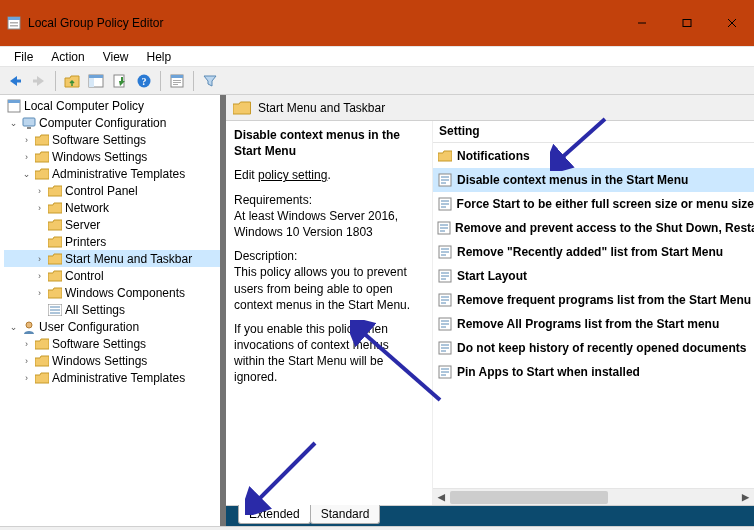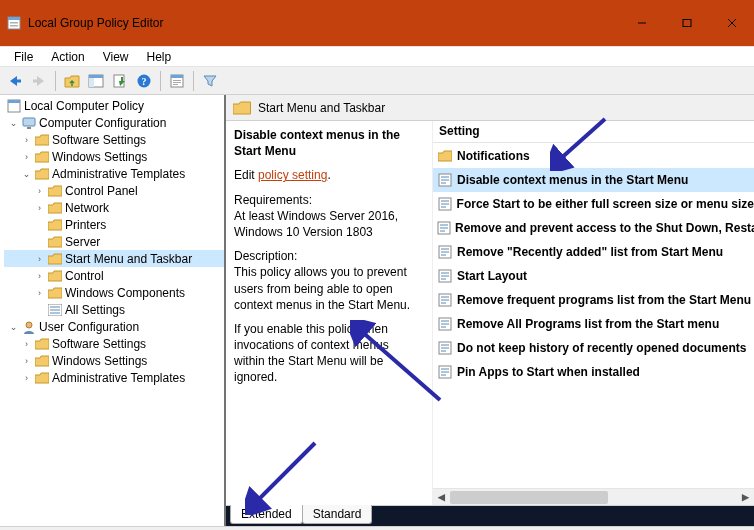--- a/index.html
+++ b/index.html
@@ -76,21 +76,21 @@
   }
 
   
   .client {
     display: flex;
     height: 432px;
     border-bottom: 1px solid #d0d0d0;
   }
   .tree-pane {
     width: 226px;
-    border-right: 2px solid #737373;
+    border-right: 6px solid #737373;
     padding: 2px 0 2px 4px;
     overflow: auto;
     position: relative;
   }
   .tree-node {
     display: flex;
     align-items: center;
     height: 17px;
     font-size: 12px;
     white-space: nowrap;
@@ -144,21 +144,21 @@
   }
   .detail-col {
     width:207px;
     padding:6px 10px 6px 8px;
     font-size:12px;
     line-height:1.35;
     border-right:1px solid #eee;
     overflow:hidden;
   }
   .detail-col .item-title { font-weight:bold; margin-bottom:8px; }
-  .detail-col .edit-link { color:#c2410c; text-decoration:underline; cursor:pointer; }
+  .detail-col .edit-link { color:#000000; text-decoration:underline; cursor:pointer; }
   .detail-col p { margin: 0 0 8px 0; }
   .list-col {
     flex:1;
     display:flex;
     flex-direction:column;
     min-width:0;
     font-weight:bold;
   }
   .list-header {
     height:22px;
@@ -198,24 +198,24 @@
     display:flex; align-items:center; justify-content:center;
     background:#f0f0f0;
     font-size:9px; color:#555;
   }
   .hscroll .track { flex:1; background:#f0f0f0; position:relative; height:17px; }
   .hscroll .thumb { position:absolute; left:0; top:2px; height:13px; width:55%; background:#cdcdcd; border-radius:2px; }
 
   
   .tabs {
     height:21px;
-    background:#0f172a;
+    background:#0c4a6e;
     display:flex;
     align-items:flex-start;
-    padding-left:4px;
+    padding-left:12px;
     border-top:1px solid #d0d0d0;
     position:relative;
   }
   .tab {
     height:19px;
     padding:0px 10px;
     font-size:12px;
     line-height:18px;
     border:1px solid #acacac;
     border-top:none;
@@ -417,30 +417,30 @@
         </span>
       <span>Network</span>
     </div>
     <div class="tree-node">
       <span class="tree-indent" style="width:41px"></span>
       <span class="tree-icon">
           <svg width="14" height="12">
             <path d="M0 3h5l1-2h8v10H0z" class="folder-closed"></path>
           </svg>
         </span>
+      <span>Server</span>
+    </div>
+    <div class="tree-node">
+      <span class="tree-indent" style="width:41px"></span>
+      <span class="tree-icon">
+          <svg width="14" height="12">
+            <path d="M0 3h5l1-2h8v10H0z" class="folder-closed"></path>
+          </svg>
+        </span>
       <span>Printers</span>
-    </div>
-    <div class="tree-node">
-      <span class="tree-indent" style="width:41px"></span>
-      <span class="tree-icon">
-          <svg width="14" height="12">
-            <path d="M0 3h5l1-2h8v10H0z" class="folder-closed"></path>
-          </svg>
-        </span>
-      <span>Server</span>
     </div>
     <div class="tree-node selected">
       <span class="tree-indent" style="width:30px"></span>
       <span class="tree-twisty">›</span>
       <span class="tree-icon">
           <svg width="14" height="12">
             <path d="M0 3h5l1-2h8v10H0z" class="folder-closed"></path>
           </svg>
         </span>
       <span>Start Menu and Taskbar</span>

